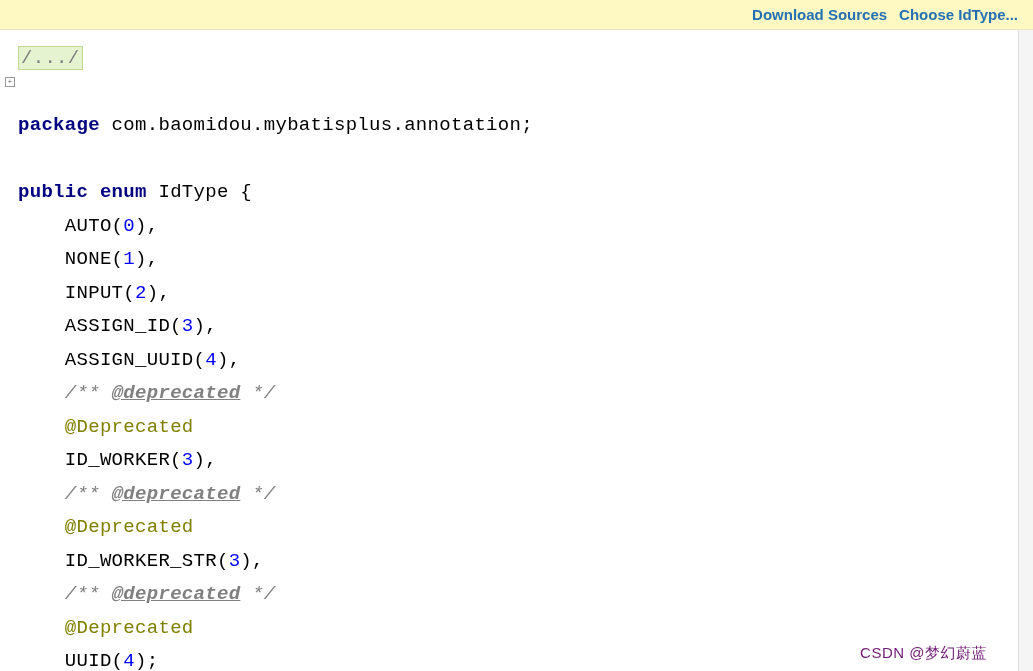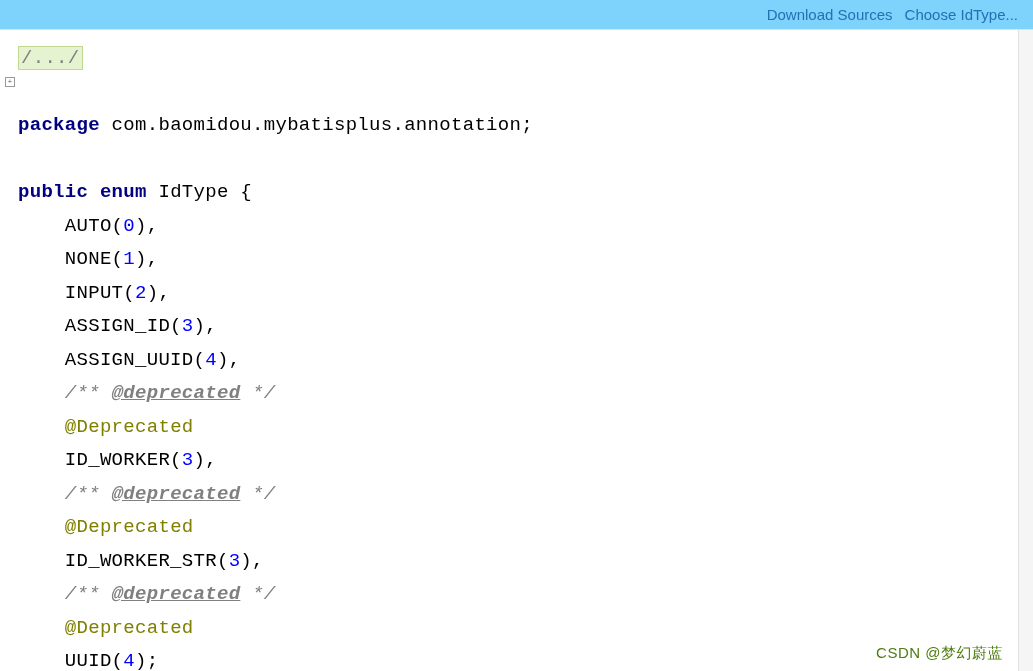--- a/index.html
+++ b/index.html
@@ -9,30 +9,31 @@
     }
     body {
       font-family: "Consolas", "Courier New", monospace;
       background: #ffffff;
       width: 1033px;
       height: 671px;
       overflow: hidden;
       position: relative;
     }
     .notification-bar {
-      background: #7dd3fc;
+      background: #fef9c3;
       border-bottom: 1px solid #e8e4c9;
       height: 30px;
       display: flex;
       justify-content: flex-end;
       align-items: center;
       padding-right: 15px;
       gap: 12px;
       font-family: "Segoe UI", Arial, sans-serif;
       font-size: 15px;
+      font-weight: bold;
     }
     .notification-bar a {
       color: #2470b3;
       text-decoration: none;
       cursor: pointer;
     }
     .gutter-area {
       position: absolute;
       left: 0;
       top: 30px;
@@ -100,25 +101,25 @@
       position: absolute;
       right: 0;
       top: 30px;
       width: 15px;
       height: 641px;
       background: #f5f5f5;
       border-left: 1px solid #e0e0e0;
     }
     .watermark {
       position: absolute;
-      right: 30px;
+      right: 46px;
       bottom: 8px;
       font-family: Arial, sans-serif;
       font-size: 15px;
-      color: #4d7c0f;
+      color: #701a75;
       letter-spacing: 0.5px;
     }
   </style>
 </head>
 <body>
 
 <div class="notification-bar">
   <a>Download Sources</a>
   <a>Choose IdType...</a>
 </div>

